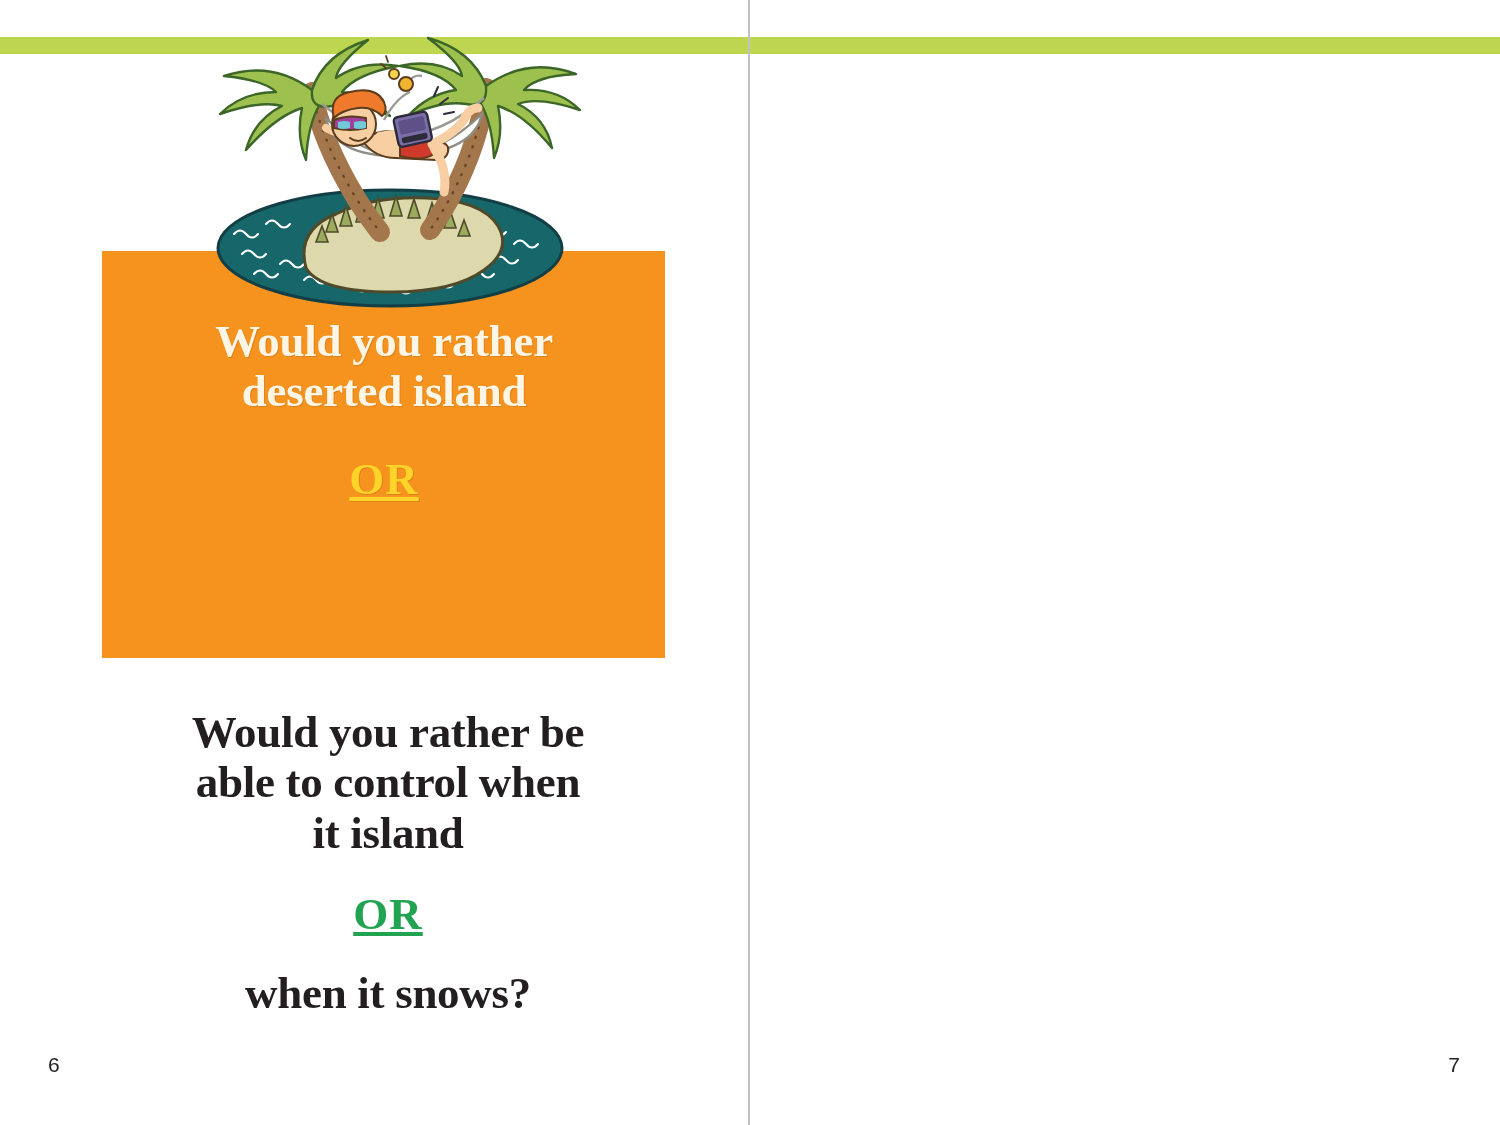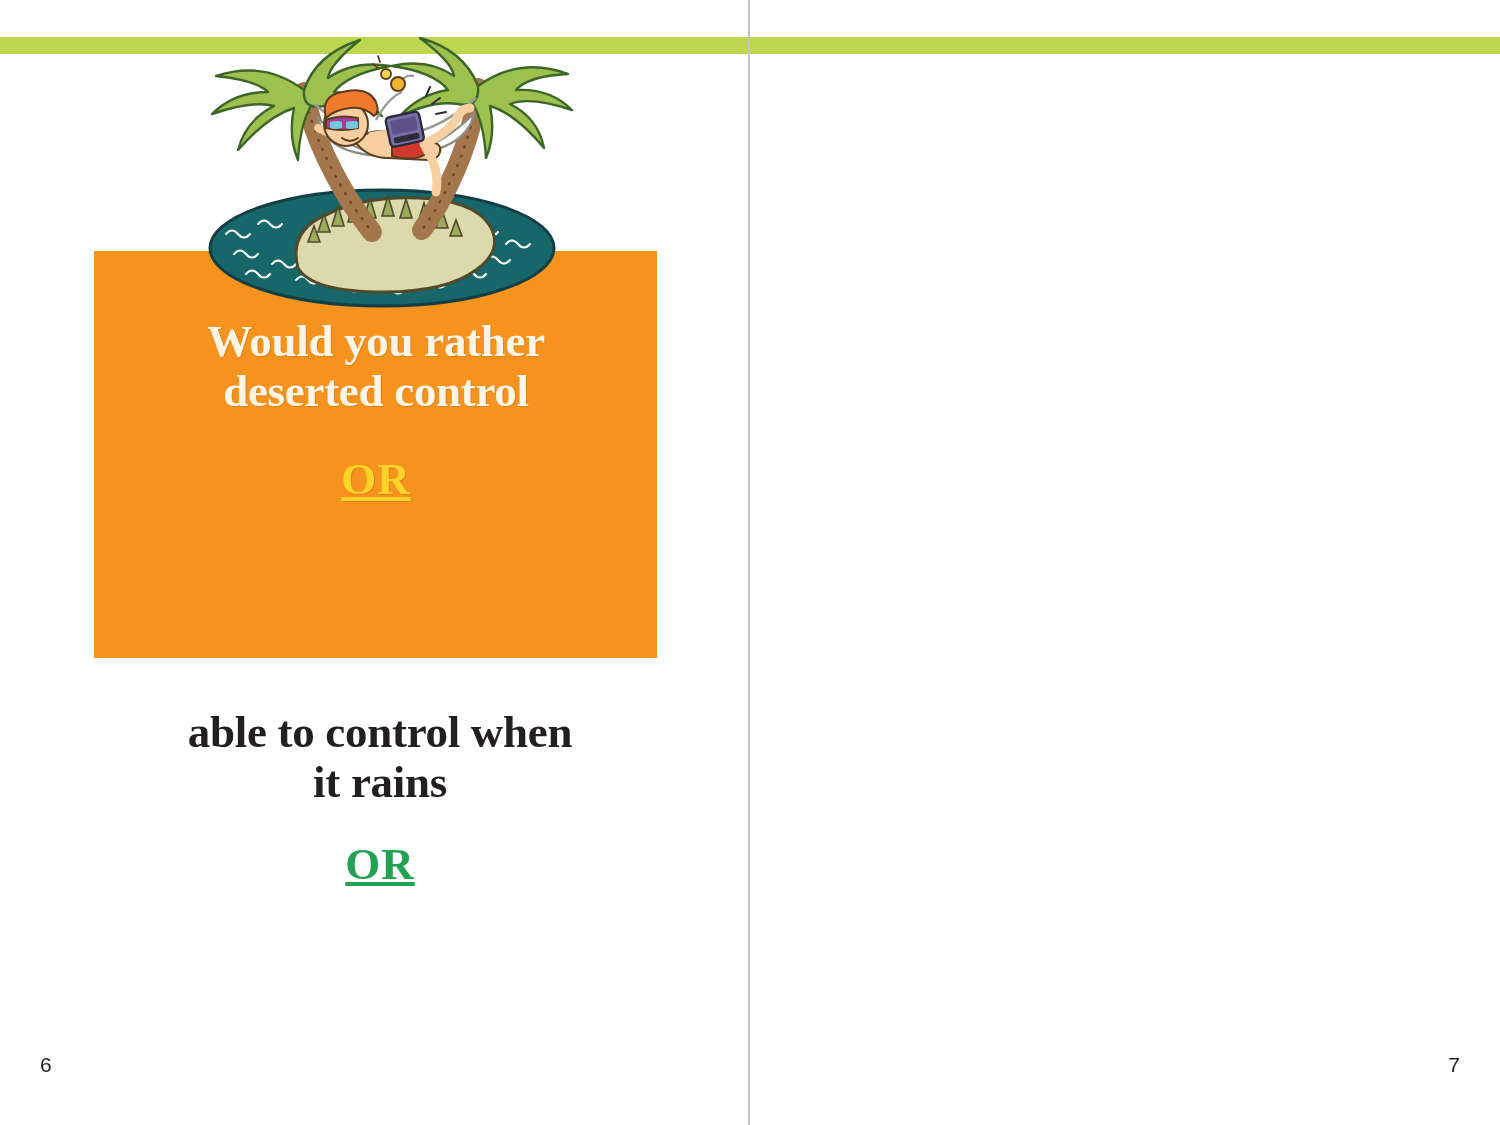--- a/index.html
+++ b/index.html
@@ -36,21 +36,21 @@
     left: 748px;
     top: 0;
     width: 2px;
     height: 1125px;
     background: linear-gradient(to right, #e8e8e8 0%, #9c9c9c 50%, #e8e8e8 100%);
     z-index: 6;
   }
 
   
   .page { position: absolute; top: 0; height: 1125px; }
-  .page-left  { left: 0;    width: 840px; }
+  .page-left  { left: 8px;    width: 840px; }
   .page-right { left: 750px; width: 750px; }
 
   .page-number {
     position: absolute;
     bottom: 48px;
     font-family: "Liberation Sans", sans-serif;
     font-size: 21px;
     color: #231f20;
     z-index: 7;
   }
@@ -234,28 +234,30 @@
           <path d="M192 50 l-5 -4"></path>
             <path d="M194 44 l-2 -6"></path>
         </g>
       </svg>
     </div>
 
     <div class="panel panel-orange"></div>
 
     <div class="q-block q-island">
       <span class="q-line">Would you rather</span>
-      <span class="q-line">deserted control</span>
+      <span class="q-line">deserted island</span>
       <span class="q-or">OR</span>
     </div>
 
     <div class="q-block q-rain">
+      <span class="q-line">Would you rather be</span>
       <span class="q-line">able to control when</span>
-      <span class="q-line">it rains</span>
+      <span class="q-line">it island</span>
       <span class="q-or">OR</span>
+      <span class="q-line">when it snows?</span>
     </div>
 
     <div class="page-number left">6</div>
   </div>
 
   <div class="page page-right">
 
     <div class="page-number right">7</div>
   </div>
 

